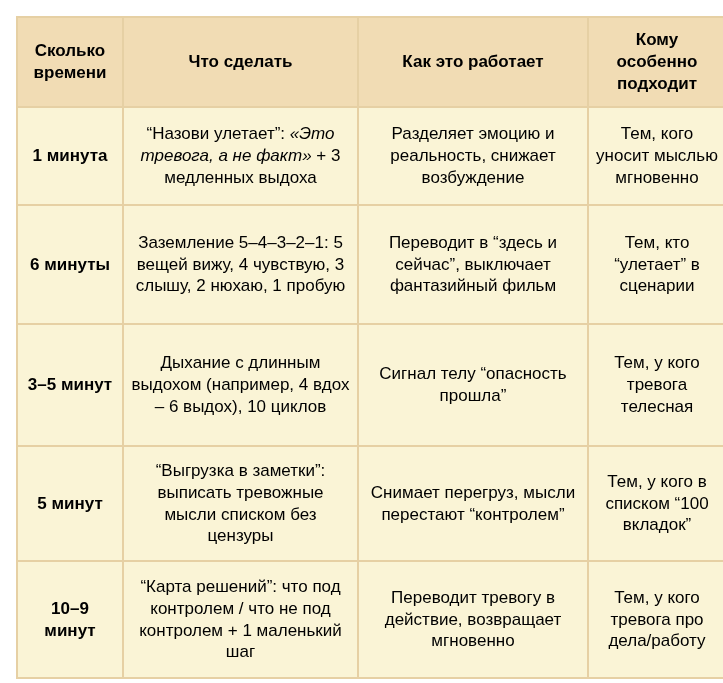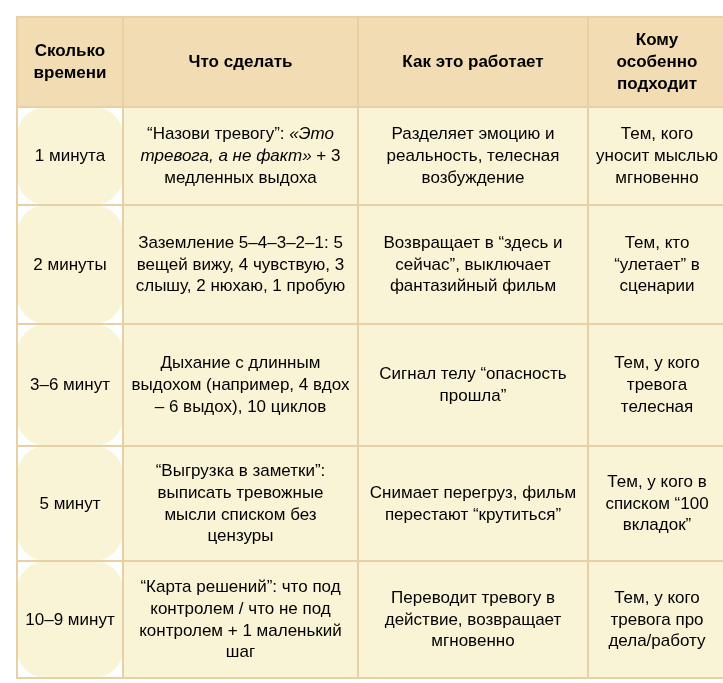--- a/index.html
+++ b/index.html
@@ -33,21 +33,21 @@
     overflow-wrap: break-word;
   }
   .tech-table th {
     background: var(--header-bg);
     font-weight: bold;
     height: 90px;
   }
   .tech-table td {
     background: var(--cell-bg);
   }
-  .tech-table td.time-cell { font-weight: normal; border-radius: 29px; }
+  .tech-table td.time-cell { font-weight: bold; }
   
   col.c-time { width: 106px; }
   col.c-action { width: 235px; }
   col.c-how { width: 230px; }
   col.c-who { width: 138px; }
   
   tbody tr:nth-child(1) { height: 98px; }
   tbody tr:nth-child(2) { height: 119px; }
   tbody tr:nth-child(3) { height: 122px; }
   tbody tr:nth-child(4) { height: 115px; }
@@ -68,43 +68,43 @@
     <tr>
       <th>Сколько времени</th>
       <th>Что сделать</th>
       <th>Как это работает</th>
       <th>Кому особенно подходит</th>
     </tr>
   </thead>
   <tbody>
   <tr>
     <td class="time-cell">1 минута</td>
-    <td><span>“Назови тревогу”: </span><em>«Это тревога, а не факт»</em><span> + 3 медленных выдоха</span></td>
-    <td>Разделяет эмоцию и реальность, телесная возбуждение</td>
+    <td><span>“Назови улетает”: </span><em>«Это тревога, а не факт»</em><span> + 3 медленных выдоха</span></td>
+    <td>Разделяет эмоцию и реальность, снижает возбуждение</td>
     <td>Тем, кого уносит мыслью мгновенно</td>
   </tr>
 
   <tr>
-    <td class="time-cell">2 минуты</td>
+    <td class="time-cell">6 минуты</td>
     <td><span>Заземление 5–4–3–2–1: 5 вещей вижу, 4 чувствую, 3 слышу, 2 нюхаю, 1 пробую</span></td>
-    <td>Возвращает в “здесь и сейчас”, выключает фантазийный фильм</td>
+    <td>Переводит в “здесь и сейчас”, выключает фантазийный фильм</td>
     <td>Тем, кто “улетает” в сценарии</td>
   </tr>
 
   <tr>
-    <td class="time-cell">3–6 минут</td>
+    <td class="time-cell">3–5 минут</td>
     <td><span>Дыхание с длинным выдохом (например, 4 вдох – 6 выдох), 10 циклов</span></td>
     <td>Сигнал телу “опасность прошла”</td>
     <td>Тем, у кого тревога телесная</td>
   </tr>
 
   <tr>
     <td class="time-cell">5 минут</td>
     <td><span>“Выгрузка в заметки”: выписать тревожные мысли списком без цензуры</span></td>
-    <td>Снимает перегруз, фильм перестают “крутиться”</td>
+    <td>Снимает перегруз, мысли перестают “контролем”</td>
     <td>Тем, у кого в списком “100 вкладок”</td>
   </tr>
 
   <tr>
     <td class="time-cell">10–9 минут</td>
     <td><span>“Карта решений”: что под контролем / что не под контролем + 1 маленький шаг</span></td>
     <td>Переводит тревогу в действие, возвращает мгновенно</td>
     <td>Тем, у кого тревога про дела/работу</td>
   </tr>
 </tbody>

